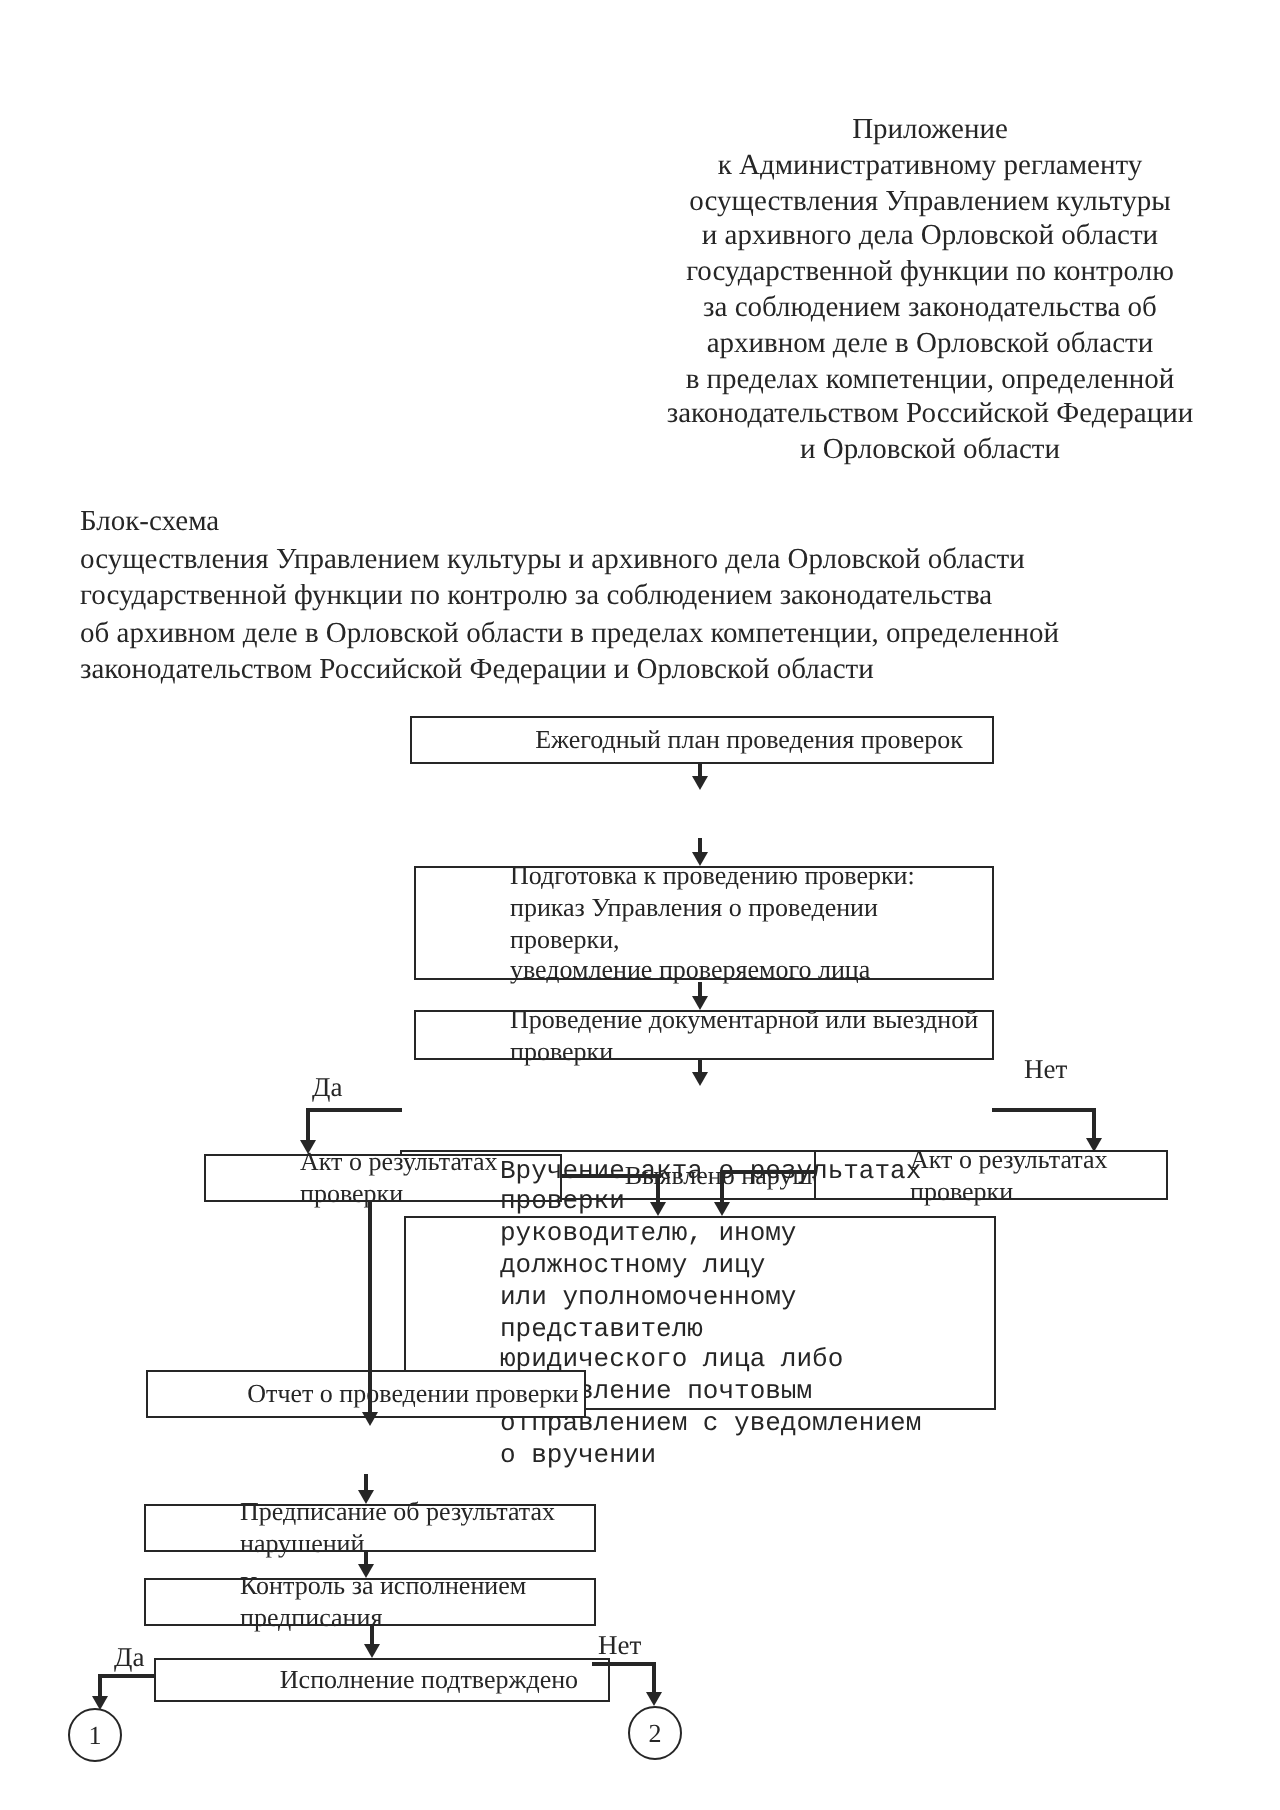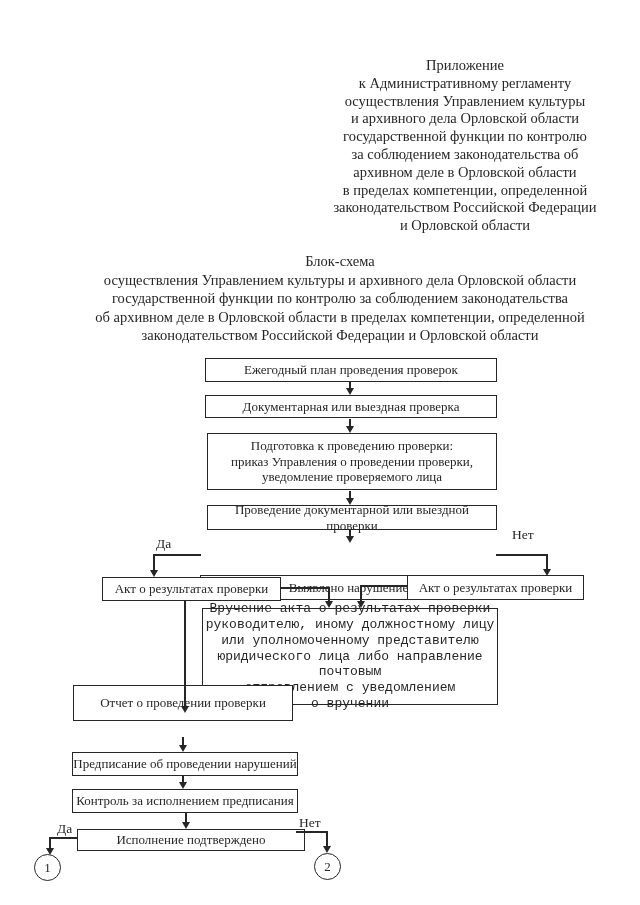--- a/index.html
+++ b/index.html
@@ -19,43 +19,42 @@
   .appendix{
     position:absolute;
     left:325px;top:57px;width:280px;
     text-align:center;
     font-size:14.5px;line-height:17.8px;
     white-space:pre-line;
   }
   .doc-title{
     position:absolute;
     left:40px;top:252px;width:600px;
-    text-align:center;
     font-size:14.5px;line-height:18.6px;
     white-space:pre-line;
   }
   .box{
     position:absolute;
     border:1.5px solid var(--ink);
     background:var(--paper);
     display:flex;align-items:center;justify-content:center;
-    text-align:center;
     font-size:13px;line-height:15.8px;
     white-space:pre-line;
     box-sizing:border-box;
+    padding-left:47px;
   }
   .bx-plan   {left:205px;top:358px;width:292px;height:24px;}
   .bx-type   {left:205px;top:395px;width:292px;height:23px;}
   .bx-prep   {left:207px;top:433px;width:290px;height:57px;}
   .bx-conduct{left:207px;top:505px;width:290px;height:25px;}
   .bx-viol   {left:200px;top:543px;width:297px;height:25px;margin-top:32px;}
   .bx-act-l  {left:102px;top:577px;width:179px;height:24px;}
   .bx-act-r  {left:407px;top:575px;width:177px;height:25px;}
   .bx-deliv  {left:202px;top:608px;width:296px;height:97px;font-family:Liberation Mono, monospace;}
-  .bx-report {left:73px; top:685px;width:220px;height:36px;}
+  .bx-report {left:73px; top:685px;width:220px;height:24px;}
   .bx-order  {left:72px; top:752px;width:226px;height:24px;}
   .bx-control{left:72px; top:789px;width:226px;height:24px;}
   .bx-confirm{left:77px; top:829px;width:228px;height:22px;}
   .vl,.hl{position:absolute;background:var(--ink);}
   .vl{width:1.5px;}
   .hl{height:1.5px;}
   .arr-d{
     position:absolute;width:0;height:0;
     border-left:4px solid transparent;
     border-right:4px solid transparent;
@@ -93,36 +92,35 @@
 в пределах компетенции, определенной
 законодательством Российской Федерации
 и Орловской области</div>
   <div class="doc-title">Блок-схема
 осуществления Управлением культуры и архивного дела Орловской области
 государственной функции по контролю за соблюдением законодательства
 об архивном деле в Орловской области в пределах компетенции, определенной
 законодательством Российской Федерации и Орловской области</div>
 
   <div class="box bx-plan"><span>Ежегодный план проведения проверок</span></div>
-  <div class="box bx-type"><span>Документарная или выездная проверка</span></div>
   <div class="box bx-conduct"><span>Проведение документарной или выездной проверки</span></div>
   <div class="box bx-prep"><span>Подготовка к проведению проверки:
 приказ Управления о проведении проверки,
 уведомление проверяемого лица</span></div>
   <div class="box bx-viol"><span>Выявлено нарушение</span></div>
   <div class="box bx-act-l"><span>Акт о результатах проверки</span></div>
   <div class="box bx-act-r"><span>Акт о результатах проверки</span></div>
   <div class="box bx-deliv"><span>Вручение акта о результатах проверки
 руководителю, иному должностному лицу
 или уполномоченному представителю
 юридического лица либо направление почтовым
 отправлением с уведомлением
 о вручении</span></div>
   <div class="box bx-report"><span>Отчет о проведении проверки</span></div>
-  <div class="box bx-order"><span>Предписание об проведении нарушений</span></div>
+  <div class="box bx-order"><span>Предписание об результатах нарушений</span></div>
   <div class="box bx-control"><span>Контроль за исполнением предписания</span></div>
   <div class="box bx-confirm"><span>Исполнение подтверждено</span></div>
 
   <div class="branch-label" style="left:156px;top:536px;">Да</div>
   <div class="branch-label" style="left:512px;top:527px;">Нет</div>
   <div class="branch-label" style="left:57px;top:821px;">Да</div>
   <div class="branch-label" style="left:299px;top:815px;">Нет</div>
 
   <div class="vl" style="left:349px;top:382px;height:7px;"></div>
   <div class="arr-d" style="left:346px;top:388px;"></div>

